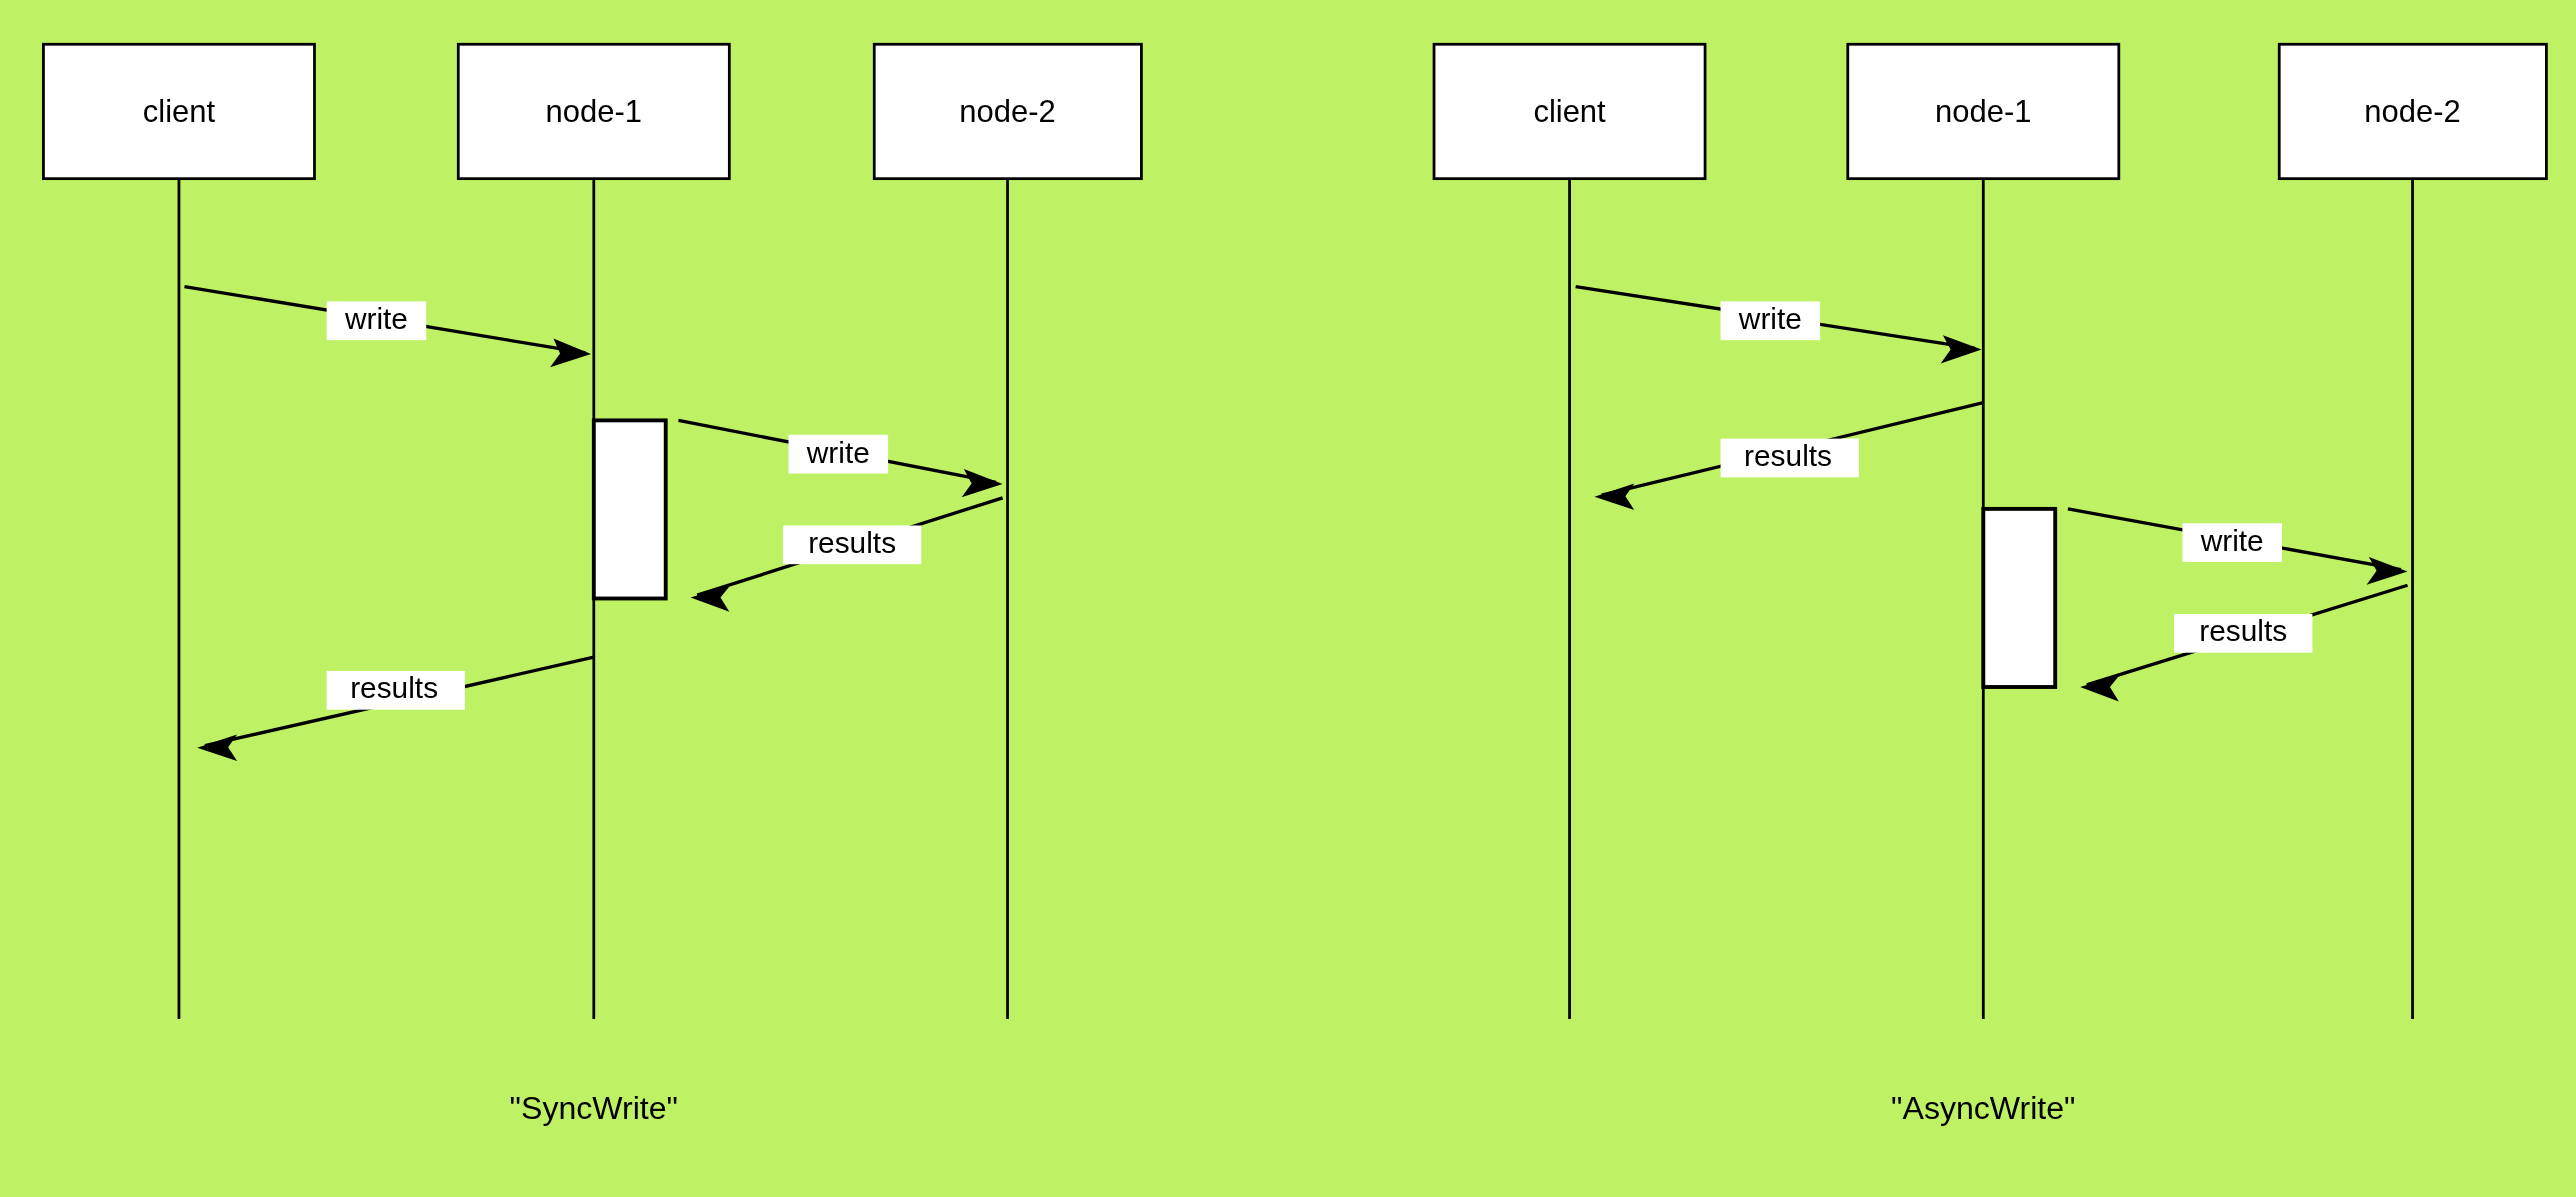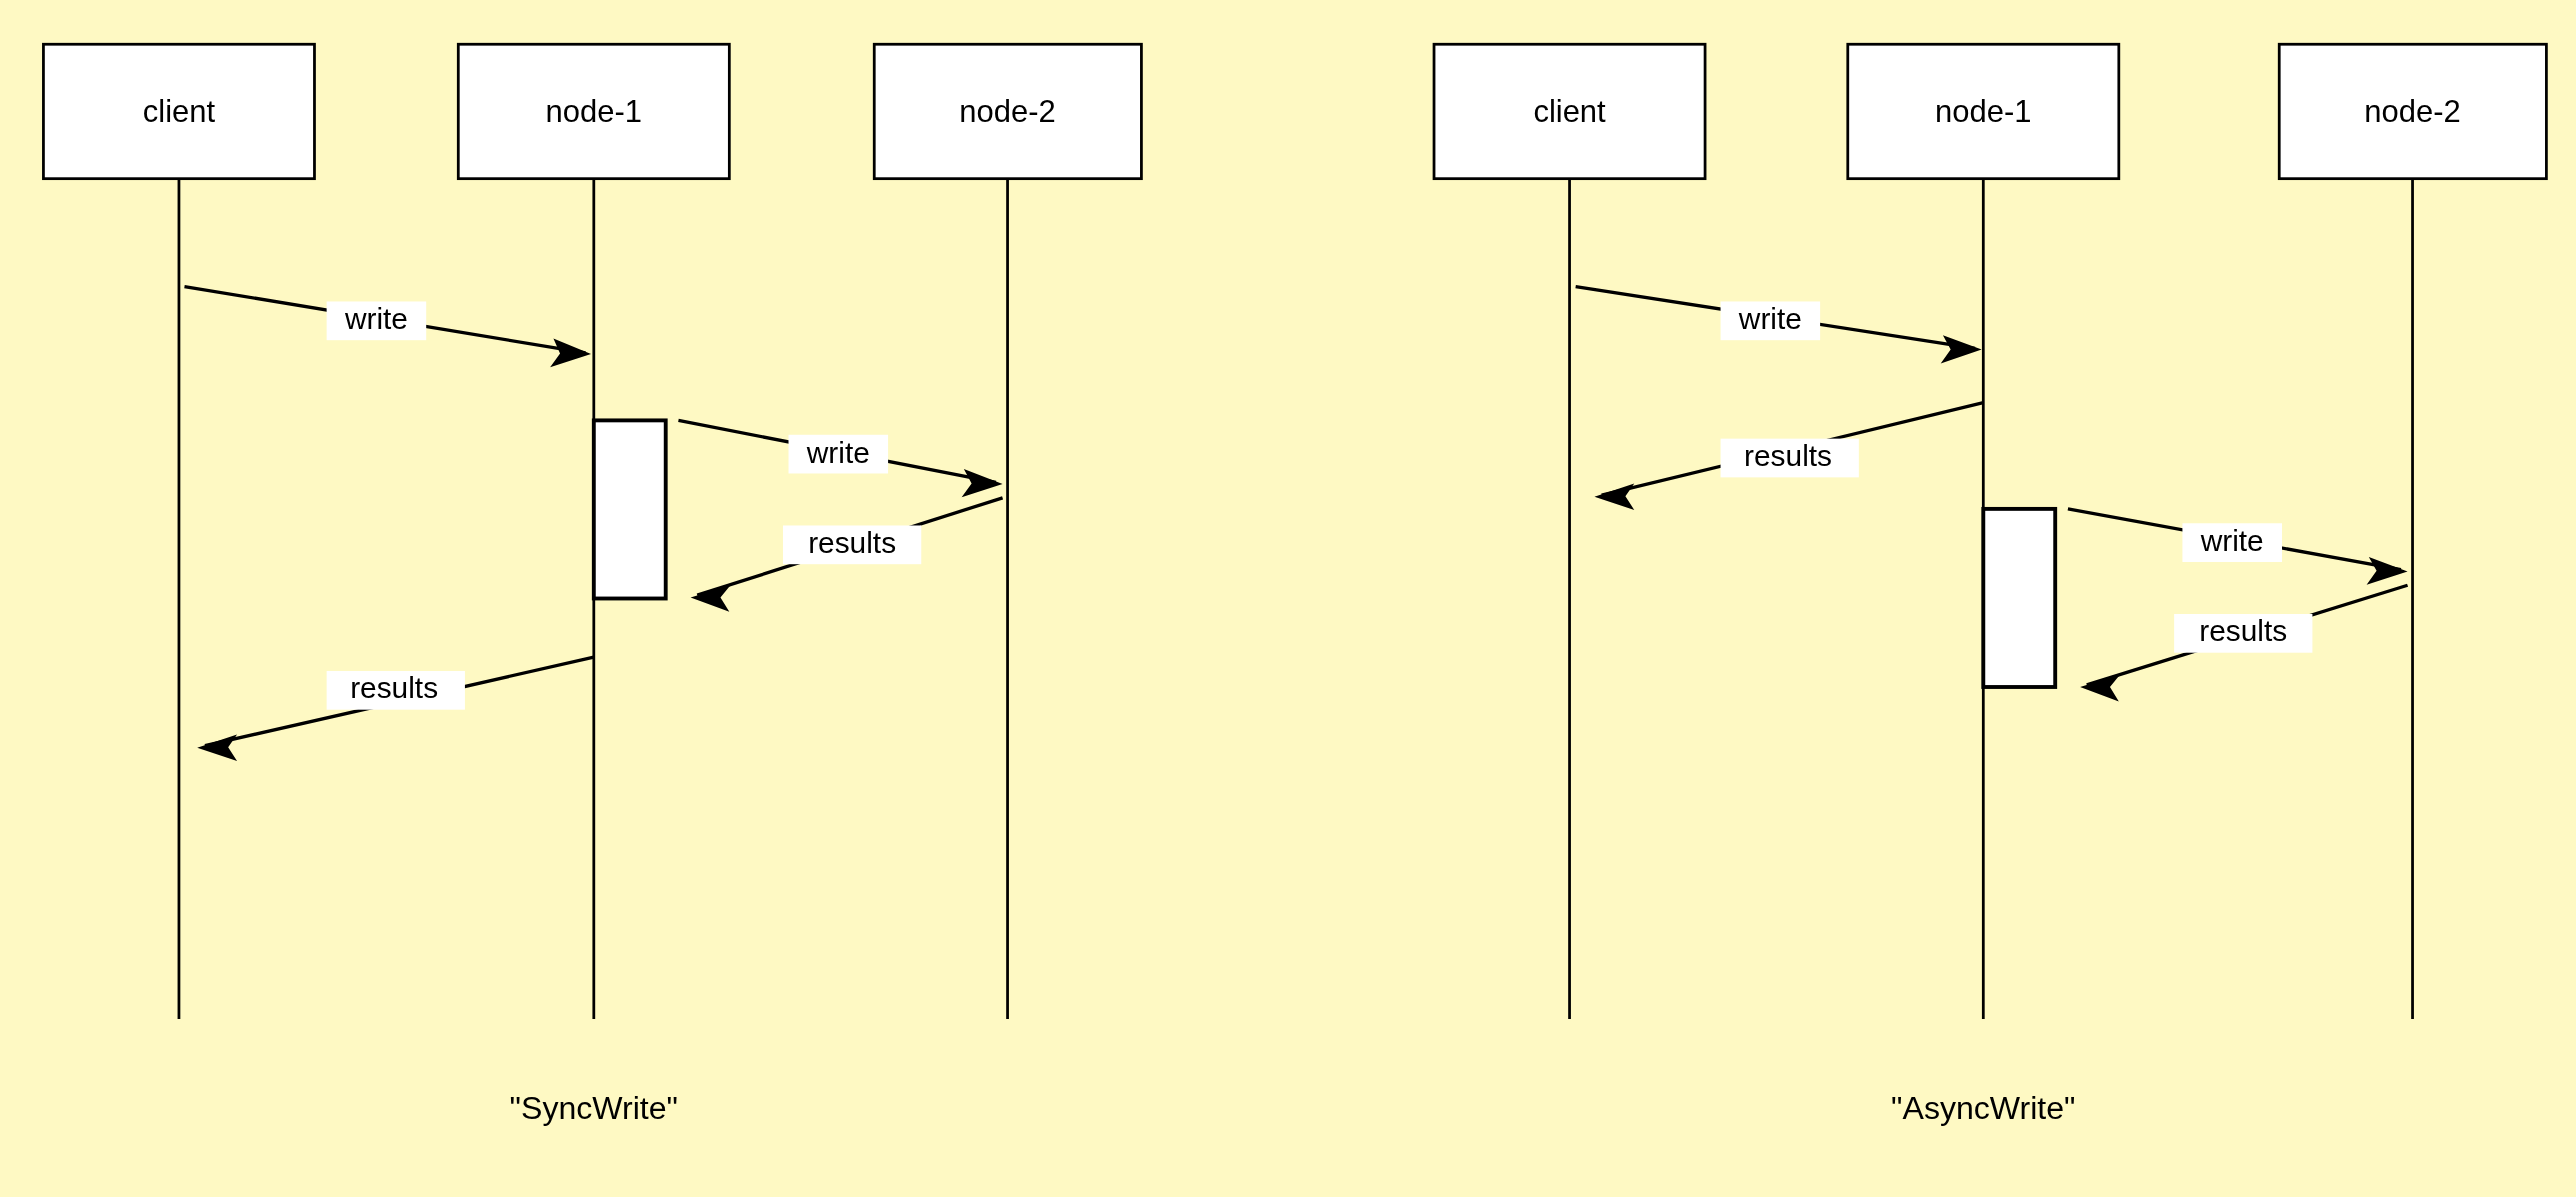--- a/index.html
+++ b/index.html
@@ -10,21 +10,21 @@
   body {
     width: 2576px;
     height: 1197px;
     font-family: "Liberation Sans", sans-serif;
     overflow: hidden;
   }
   #canvas {
     position: relative;
     width: 2576px;
     height: 1197px;
-    background: #fef9c3;
+    background: #bef264;
   }
   svg.diagram-layer {
     position: absolute;
     top: 0;
     left: 0;
     width: 2576px;
     height: 1197px;
     display: block;
   }
   .participant-box {

